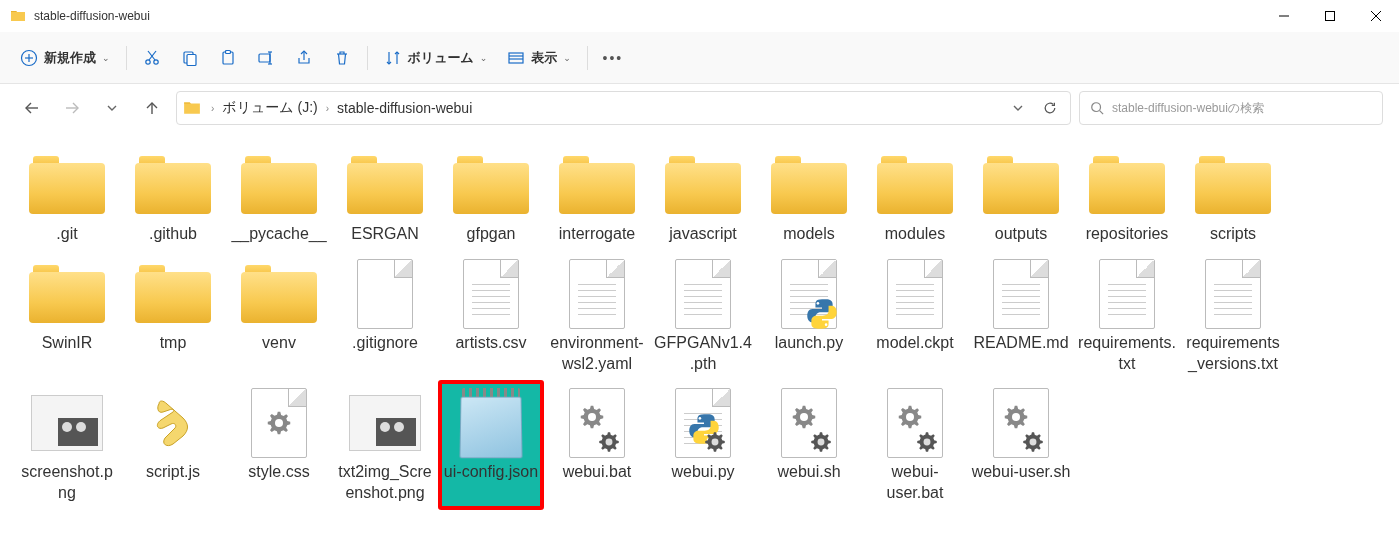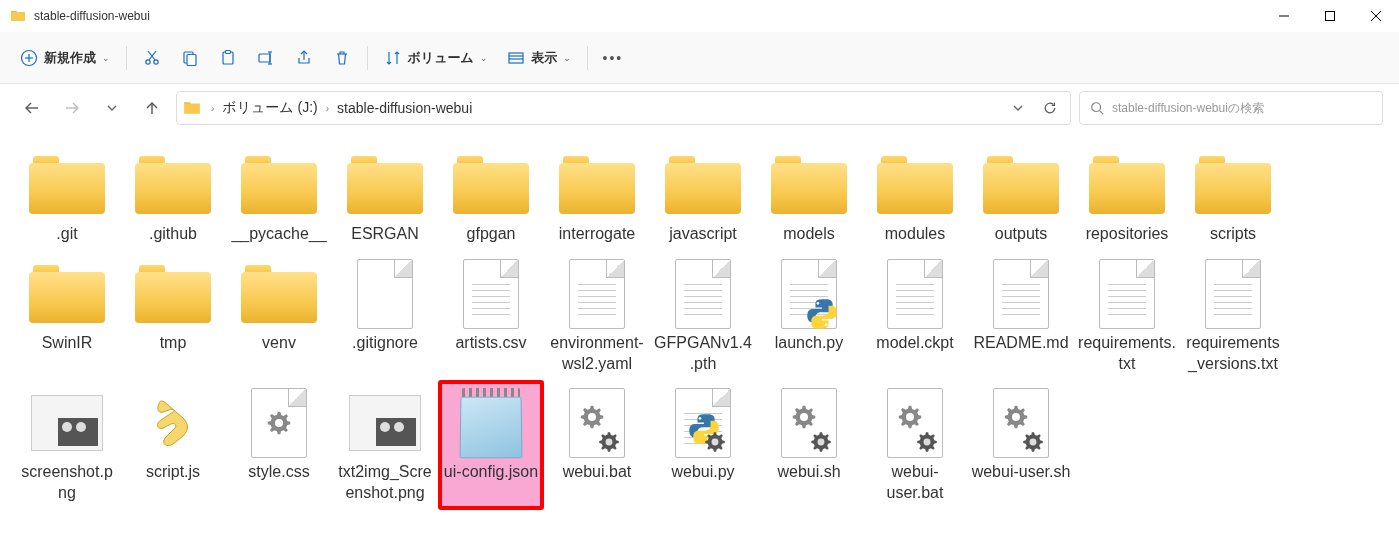--- a/index.html
+++ b/index.html
@@ -29,21 +29,21 @@
 .crumb-sep { font-size: 10px; color: #888; margin: 0 4px; }
 .addr-tail { margin-left: auto; display: flex; align-items: center; gap: 4px; }
 .addr-tbtn { width: 28px; height: 28px; display: flex; align-items: center; justify-content: center; color: #666; cursor: pointer; border-radius: 4px; }
 .search-box { width: 304px; height: 34px; border: 1px solid #ddd; border-radius: 4px; display: flex; align-items: center; padding: 0 10px; color: #888; background: white; }
 .search-box input { border: none; outline: none; width: 100%; font-size: 12px; color: #333; }
 .search-box input::placeholder { color: #999; }
 
 
 .file-area { padding: 10px 14px; display: flex; flex-wrap: wrap; align-content: flex-start; }
 .item { width: 106px; display: flex; flex-direction: column; align-items: center; padding: 6px 2px; border-radius: 3px; cursor: pointer; text-align: center; }
-.item.selected { background: #f9a8d4; }
+.item.selected { background: #14b8a6; }
 .item.highlight { border: 4px solid #ff0000; padding: 2px 0; }
 .icon-slot { width: 80px; height: 74px; display: flex; align-items: center; justify-content: center; }
 .item-label { font-size: 16px; line-height: 1.3; word-break: break-word; max-width: 100px; margin-top: 2px; }
 
 
 .folder-icon { width: 76px; height: 58px; position: relative; }
 .folder-tab { position: absolute; top: 0; left: 4px; width: 26px; height: 10px; background: linear-gradient(#ffd86b, #f6c244); border-radius: 3px 3px 0 0; }
 .folder-body { position: absolute; top: 7px; left: 0; right: 0; bottom: 0; background: linear-gradient(#ffe089, #f8c94f 60%, #eab22f); border-radius: 4px; }
 
 .file-icon { width: 56px; height: 70px; background: white; border: 1px solid #bbb; border-radius: 2px; position: relative; }

